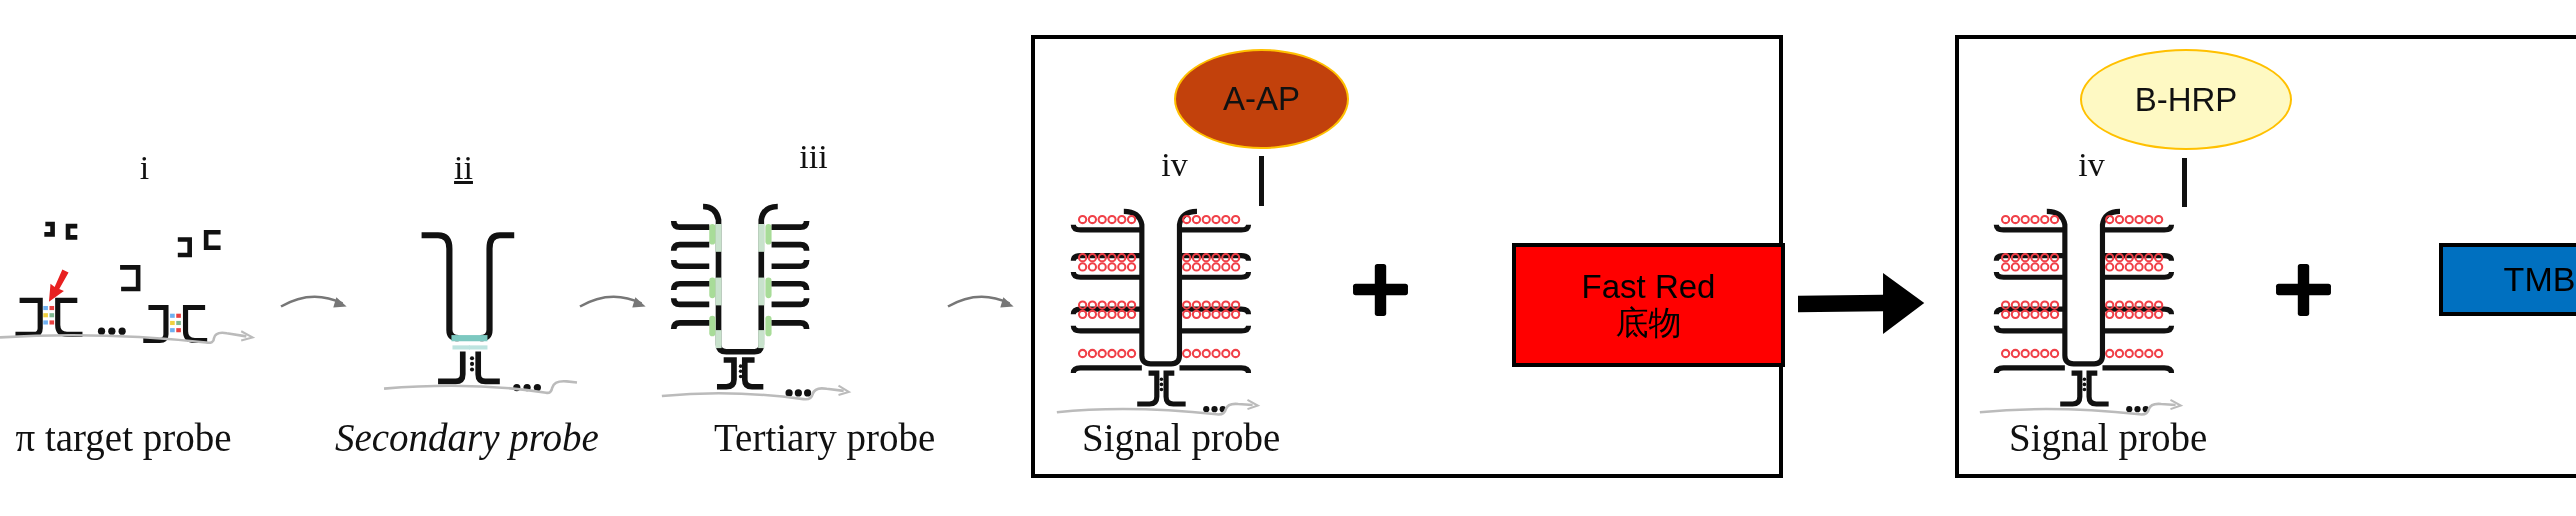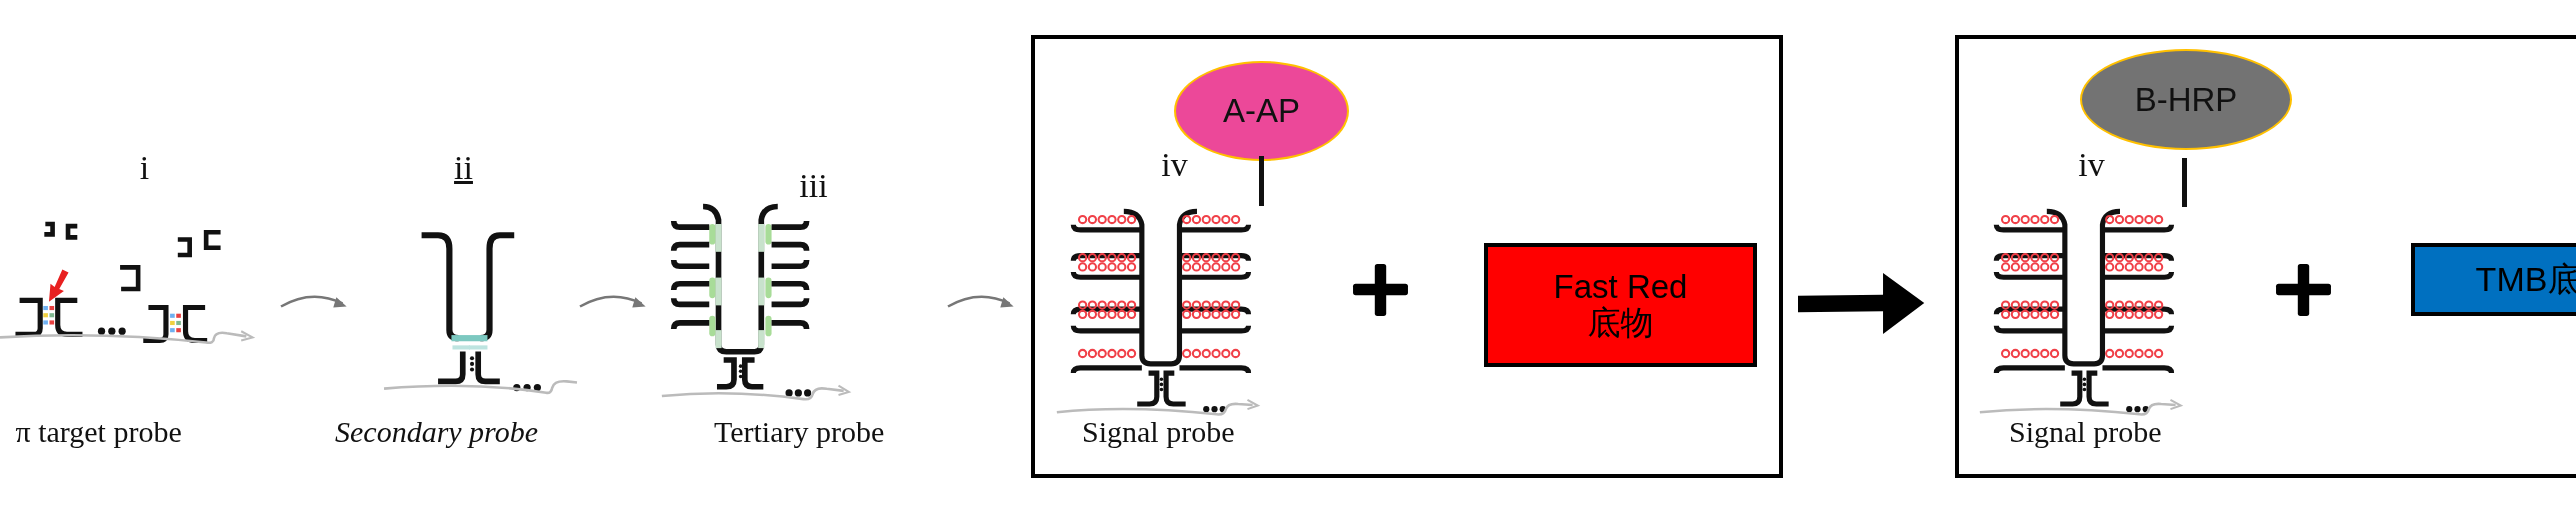--- a/index.html
+++ b/index.html
@@ -1,25 +1,25 @@
 <!DOCTYPE html>
 <html style="font-size:8.2px"><head>
 <meta charset="utf-8">
 <style>
   html,body{margin:0;padding:0;background:#ffffff;}
   body{width:2733px;height:516px;position:relative;overflow:hidden;font-family:"Liberation Serif",serif;}
   .abs{position:absolute;}
   .roman{position:absolute;font-family:"Liberation Serif",serif;font-size:34px;color:#111;text-align:center;width:103px;}
-  .caption{position:absolute;font-family:"Liberation Serif",serif;font-size:30px;color:#111;white-space:nowrap;text-align:center;}
+  .caption{position:absolute;font-family:"Liberation Serif",serif;font-size:39px;color:#111;white-space:nowrap;text-align:center;}
   svg{position:absolute;overflow:visible;}
   .frame{position:absolute;border:4.1px solid #000;box-sizing:border-box;background:#fff;}
   .enzyme{position:absolute;border-radius:50%;display:flex;align-items:center;justify-content:center;
           font-family:"Liberation Sans",sans-serif;font-size:33px;color:#111;box-sizing:border-box;}
   .substrate{position:absolute;border:4.1px solid #000;box-sizing:border-box;display:flex;flex-direction:column;
-             align-items:center;justify-content:center;font-family:"Liberation Sans",sans-serif;color:#000;line-height:1.1;}
+             align-items:center;justify-content:center;font-family:"Liberation Sans",sans-serif;color:#000;line-height:1.1;margin-left:28px;}
 </style>
 </head>
 <body>
 
 <div class="roman" style="left:93px;top:149px;">i</div>
 <svg width="268" height="289" style="left:0;top:196px;" viewBox="0 0 520 560">
 
   <g stroke="#111" stroke-width="9" fill="none">
     <path d="M88 54 H102 V74 H86"></path>
     <path d="M150 58 H132 V80 H150"></path>
@@ -95,21 +95,21 @@
     </g>
   <path d="M105 364 Q280 350 420 372 Q430 374 432 362 Q436 348 460 350 L480 352" stroke="#bbbbbb" stroke-width="5" fill="none"></path>
 </svg>
 <div class="caption" style="left:335px;top:415px;font-style:italic;">Secondary probe</div>
 
 <svg width="82" height="31" style="left:580px;top:291px;" viewBox="0 0 160 60">
   <path d="M0 30 Q60 -5 120 24" stroke="#777" stroke-width="5" fill="none"></path>
   <path d="M108 12 L128 30 L102 32 Z" fill="#777"></path>
 </svg>
 
-<div class="roman" style="left:762px;top:167px;">iii</div>
+<div class="roman" style="left:762px;top:138px;">iii</div>
 <svg width="309" height="237" style="left:649px;top:191px;" viewBox="0 0 600 460">
 
   <g stroke="#111" stroke-width="11" fill="none">
     <path d="M105 30 Q130 30 135 56 V298 Q135 312 150 312 H205 Q218 312 218 298 V56 Q222 30 250 30"></path>
   </g>
   <g stroke="#C8E2CC" stroke-width="12">
     <line x1="135" y1="64" x2="135" y2="118"></line>
       <line x1="135" y1="168" x2="135" y2="222"></line>
       <line x1="135" y1="270" x2="135" y2="305"></line>
     <line x1="218" y1="64" x2="218" y2="118"></line>
@@ -157,21 +157,21 @@
   <path d="M368 378 L388 390 L368 396" stroke="#bbbbbb" stroke-width="4" fill="none"></path>
 </svg>
 <div class="caption" style="left:714px;top:415px;font-family:Liberation Serif, serif;">Tertiary probe</div>
 
 <svg width="82" height="31" style="left:948px;top:291px;" viewBox="0 0 160 60">
   <path d="M0 30 Q60 -5 120 24" stroke="#777" stroke-width="5" fill="none"></path>
   <path d="M108 12 L128 30 L102 32 Z" fill="#777"></path>
 </svg>
 
 <div class="frame" style="left:1031px;top:35px;width:752px;height:443px;"></div>
-<div class="enzyme" style="left:1174px;top:61px;width:175px;height:100px;background:#ec4899;border:2.6px solid #FFC000;">
+<div class="enzyme" style="left:1174px;top:49px;width:175px;height:100px;background:#c2410c;border:2.6px solid #FFC000;">
   <span>A-AP</span>
 </div>
 <div class="abs" style="left:1259px;top:156px;width:5.2px;height:50px;background:#111;"></div>
 <div class="roman" style="left:1123px;top:146px;">iv</div>
 <svg class="signal-probe" width="289" height="237" style="left:1036px;top:201px;" viewBox="0 0 560 460">
     <g stroke="#111" stroke-width="10" fill="none">
       <path d="M170 20 Q200 20 205 46 V300 Q205 316 222 316 H262 Q278 316 278 300 V46 Q282 20 312 20"></path>
       <path d="M205 56 H86 Q72 56 72 46"></path>
       <path d="M278 56 H398 Q412 56 412 46"></path>
       <path d="M205 106 H86 Q72 106 72 116"></path>
@@ -278,21 +278,21 @@
 <div class="substrate" style="left:1484px;top:243px;width:273px;height:124px;background:#FF0000;font-size:33px;">
   <span>Fast Red</span>
   <span>底物</span>
 </div>
 
 <svg width="134" height="62" style="left:1798px;top:273px;" viewBox="0 0 260 120">
   <polygon points="0,44 165,42 165,0 245,58 165,118 165,74 0,76" fill="#000"></polygon>
 </svg>
 
 <div class="frame" style="left:1955px;top:35px;width:747px;height:443px;"></div>
-<div class="enzyme" style="left:2080px;top:49px;width:212px;height:101px;background:#737373;border:2.1px solid #FFC000;">
+<div class="enzyme" style="left:2080px;top:49px;width:212px;height:101px;background:#fef9c3;border:2.1px solid #FFC000;">
   <span>B-HRP</span>
 </div>
 <div class="abs" style="left:2182px;top:158px;width:5.2px;height:49px;background:#111;"></div>
 <div class="roman" style="left:2040px;top:146px;">iv</div>
 <svg class="signal-probe" width="289" height="237" style="left:1959px;top:201px;" viewBox="0 0 560 460">
     <g stroke="#111" stroke-width="10" fill="none">
       <path d="M170 20 Q200 20 205 46 V300 Q205 316 222 316 H262 Q278 316 278 300 V46 Q282 20 312 20"></path>
       <path d="M205 56 H86 Q72 56 72 46"></path>
       <path d="M278 56 H398 Q412 56 412 46"></path>
       <path d="M205 106 H86 Q72 106 72 116"></path>

